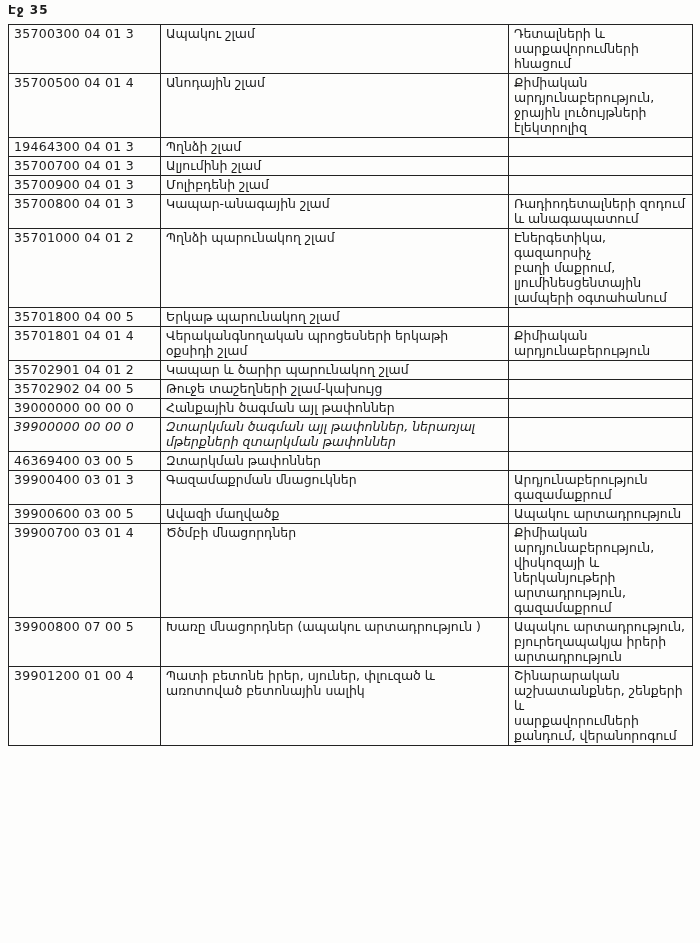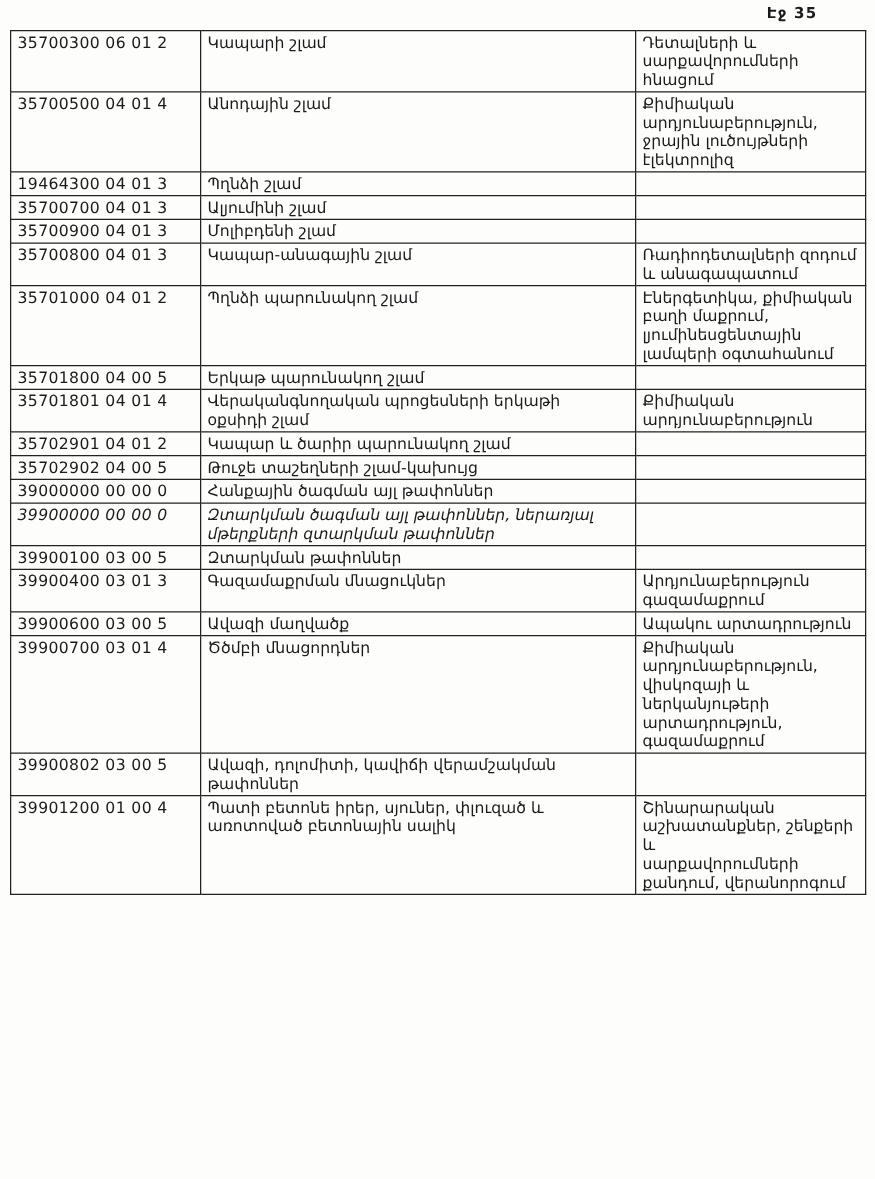--- a/index.html
+++ b/index.html
@@ -7,21 +7,21 @@
   body {
     width: 700px;
     height: 943px;
     background: #fdfdfc;
     color: #1b1b1b;
     font-family: "DejaVu Sans", sans-serif;
     overflow: hidden;
   }
   .page { padding: 3px 8px 0 8px; }
   .page-header {
-    text-align: right;
+    text-align: left;
     padding-right: 38px;
     font-size: 12px;
     font-weight: bold;
     letter-spacing: 1px;
     height: 21px;
   }
   table.waste-table {
     border-collapse: collapse;
     width: 684px;
     table-layout: fixed;
@@ -41,22 +41,22 @@
 </style>
 </head>
 <body>
 
 <div class="page">
   <div class="page-header">Էջ 35</div>
 
   <table class="waste-table">
     <tbody>
       <tr>
-        <td class="col-code">35700300 06 01 2</td>
-        <td class="col-name">Կապարի շլամ</td>
+        <td class="col-code">35700300 04 01 3</td>
+        <td class="col-name">Ապակու շլամ</td>
         <td class="col-source">Դետալների և
 սարքավորումների
 հնացում</td>
       </tr>
       <tr>
         <td class="col-code">35700500 04 01 4</td>
         <td class="col-name">Անոդային շլամ</td>
         <td class="col-source">Քիմիական
 արդյունաբերություն,
 ջրային լուծույթների
@@ -79,21 +79,21 @@
       </tr>
       <tr>
         <td class="col-code">35700800 04 01 3</td>
         <td class="col-name">Կապար-անագային շլամ</td>
         <td class="col-source">Ռադիոդետալների զոդում
 և անագապատում</td>
       </tr>
       <tr>
         <td class="col-code">35701000 04 01 2</td>
         <td class="col-name">Պղնձի պարունակող շլամ</td>
-        <td class="col-source">Էներգետիկա, քիմիական
+        <td class="col-source">Էներգետիկա, գազաորսիչ
 բաղի մաքրում,
 լյումինեսցենտային
 լամպերի օգտահանում</td>
       </tr>
       <tr>
         <td class="col-code">35701800 04 00 5</td>
         <td class="col-name">Երկաթ պարունակող շլամ</td>
         <td class="col-source"></td>
       </tr>
       <tr>
@@ -118,21 +118,21 @@
         <td class="col-name">Հանքային ծագման այլ թափոններ</td>
         <td class="col-source"></td>
       </tr>
       <tr class="row-italic">
         <td class="col-code">39900000 00 00 0</td>
         <td class="col-name">Զտարկման ծագման այլ թափոններ, ներառյալ
 մթերքների զտարկման թափոններ</td>
         <td class="col-source"></td>
       </tr>
       <tr>
-        <td class="col-code">39900100 03 00 5</td>
+        <td class="col-code">46369400 03 00 5</td>
         <td class="col-name">Զտարկման թափոններ</td>
         <td class="col-source"></td>
       </tr>
       <tr>
         <td class="col-code">39900400 03 01 3</td>
         <td class="col-name">Գազամաքրման մնացուկներ</td>
         <td class="col-source">Արդյունաբերություն
 գազամաքրում</td>
       </tr>
       <tr>
@@ -144,24 +144,25 @@
         <td class="col-code">39900700 03 01 4</td>
         <td class="col-name">Ծծմբի մնացորդներ</td>
         <td class="col-source">Քիմիական
 արդյունաբերություն,
 վիսկոզայի և
 ներկանյութերի
 արտադրություն,
 գազամաքրում</td>
       </tr>
       <tr>
-        <td class="col-code">39900802 03 00 5</td>
-        <td class="col-name">Ավազի, դոլոմիտի, կավիճի վերամշակման
-թափոններ</td>
-        <td class="col-source"></td>
+        <td class="col-code">39900800 07 00 5</td>
+        <td class="col-name">Խառը մնացորդներ (ապակու արտադրություն )</td>
+        <td class="col-source">Ապակու արտադրություն,
+բյուրեղապակյա իրերի
+արտադրություն</td>
       </tr>
       <tr>
         <td class="col-code">39901200 01 00 4</td>
         <td class="col-name">Պատի բետոնե իրեր, սյուներ, փլուզած և
 առոտոված բետոնային սալիկ</td>
         <td class="col-source">Շինարարական
 աշխատանքներ, շենքերի և
 սարքավորումների
 քանդում, վերանորոգում</td>
       </tr>

